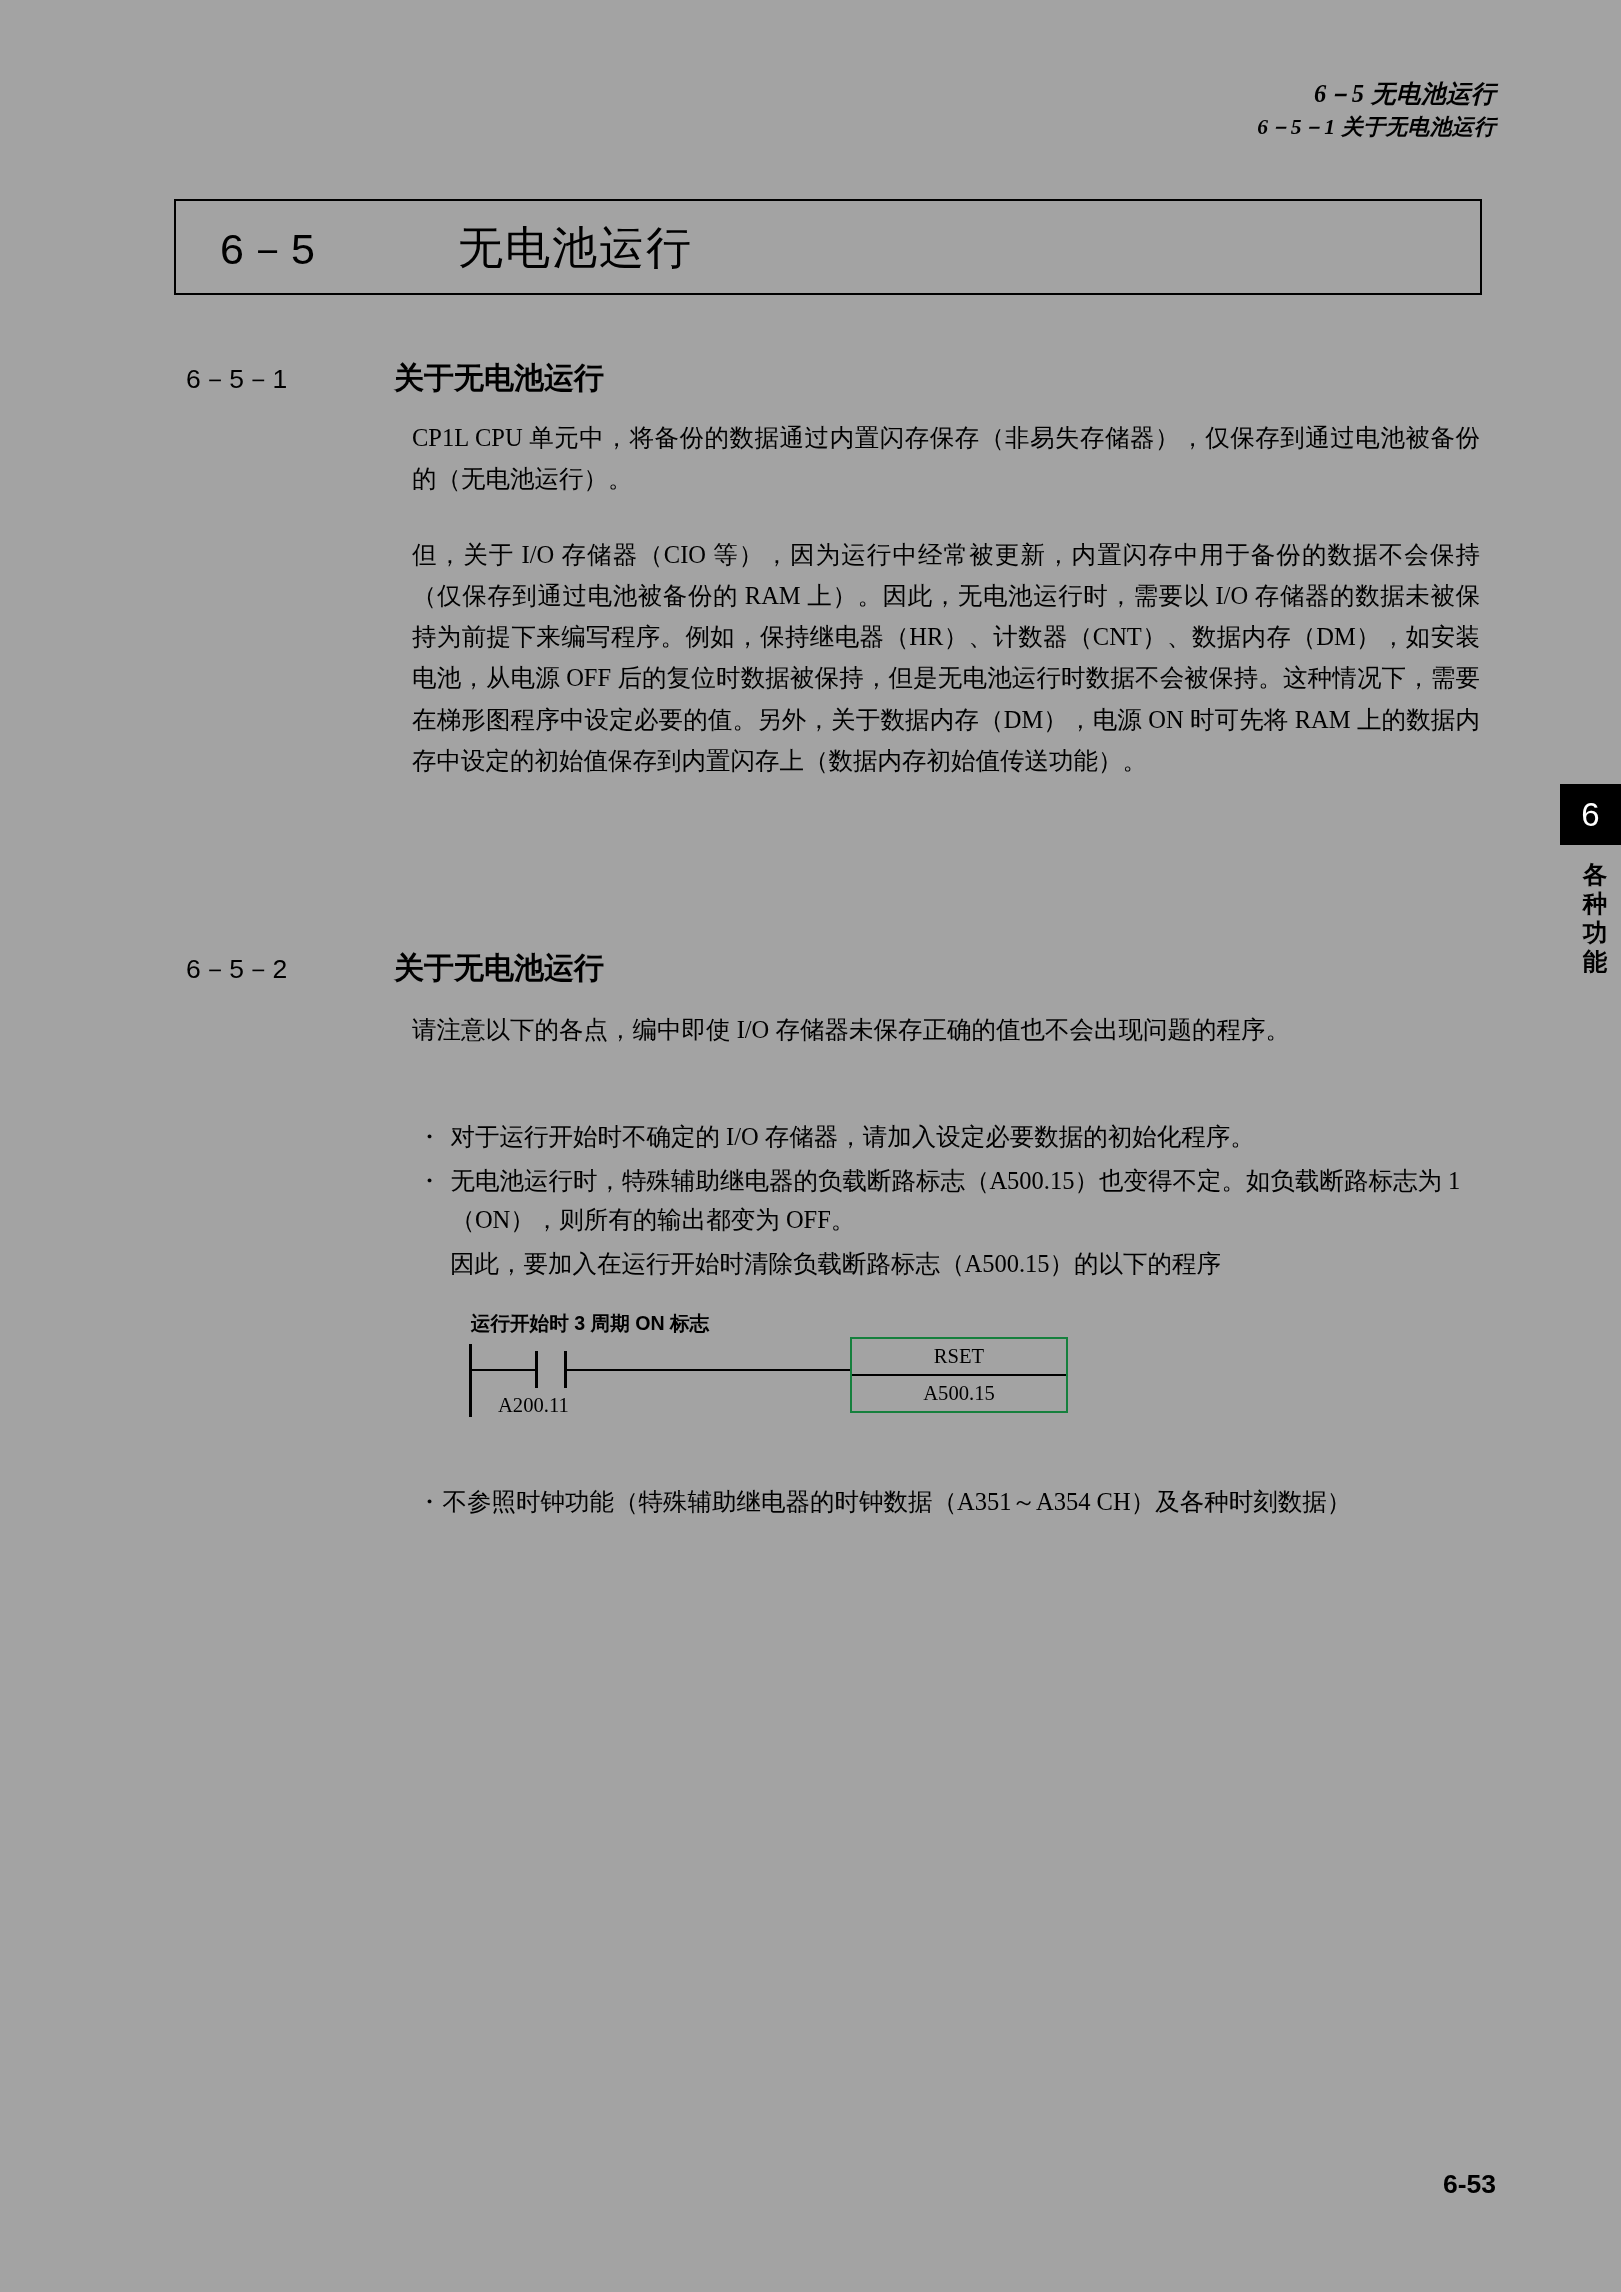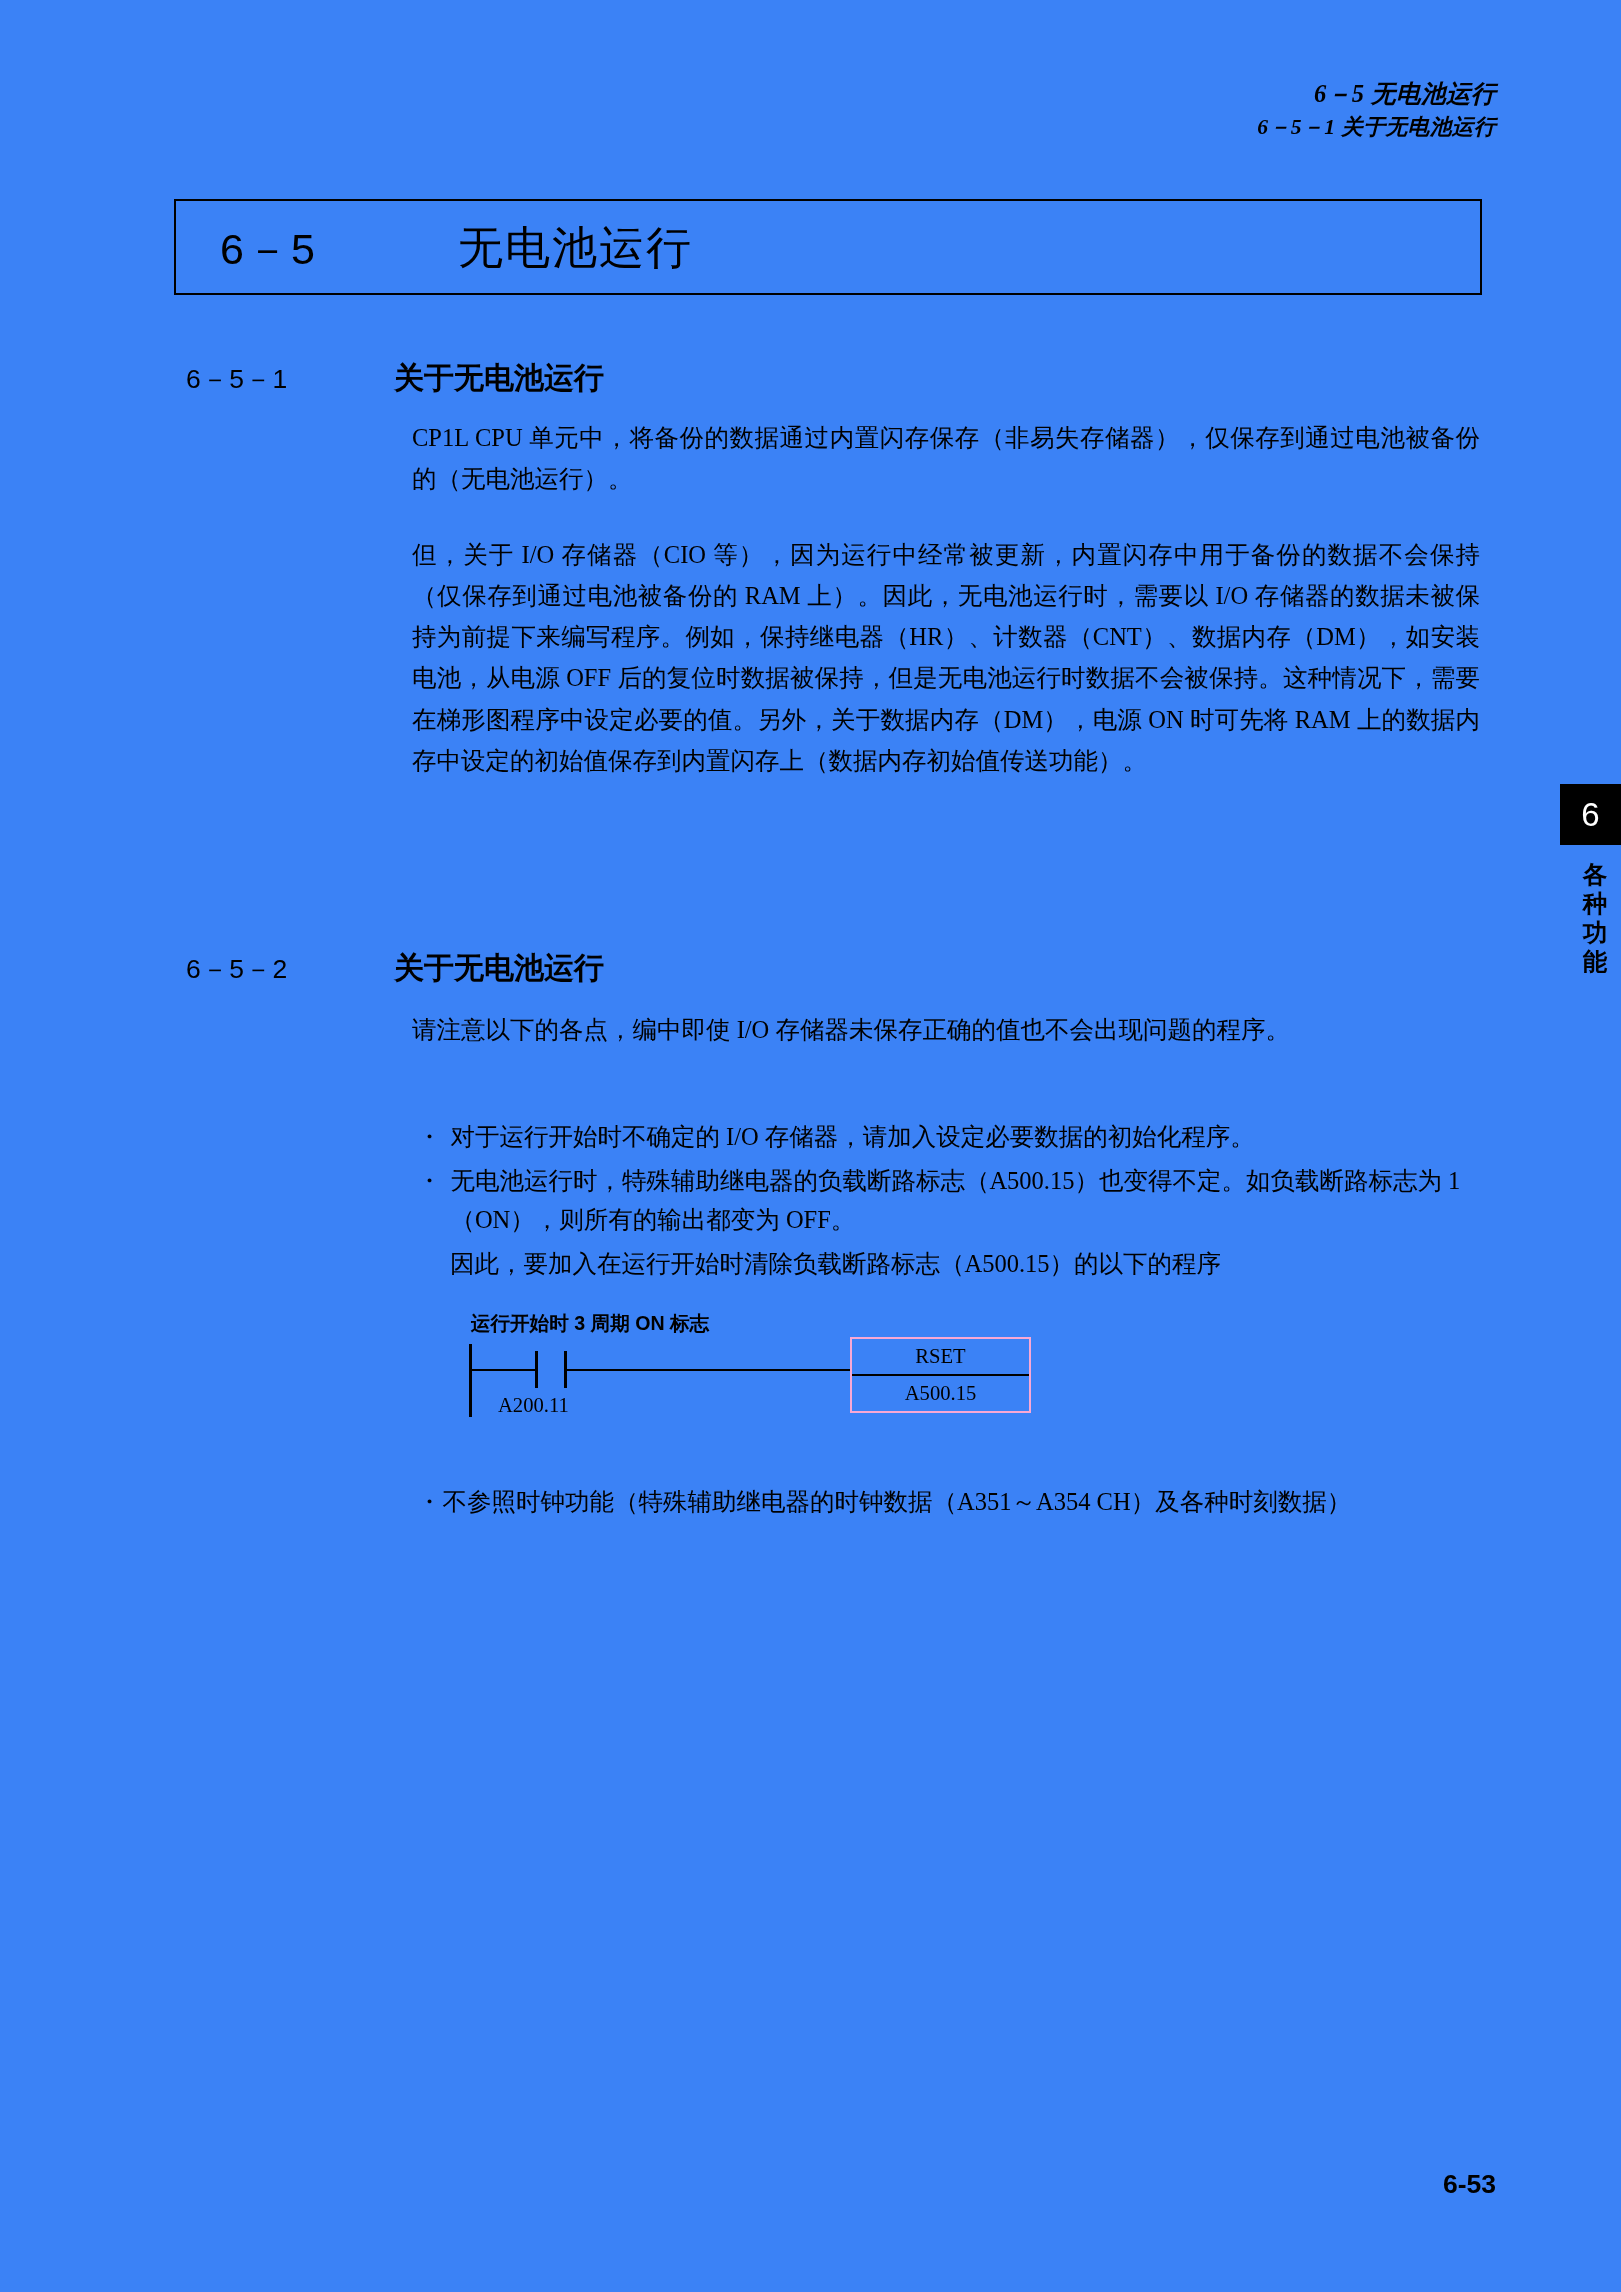--- a/index.html
+++ b/index.html
@@ -9,21 +9,21 @@
   }
   body {
     font-family: "Liberation Serif", "DejaVu Serif", serif;
     color: #000000;
   }
   .page {
     position: relative;
     width: 1621px;
     height: 2293px;
     margin: 0 auto;
-    background: #3b82f6;
+    background: #a3a3a3;
     overflow: hidden;
   }
 
   
   .page-header {
     position: absolute;
     top: 76px;
     right: 125px;
     text-align: right;
     font-style: italic;
@@ -203,22 +203,22 @@
     position: absolute;
     left: 37px;
     top: 84px;
     font-size: 20.6px;
     font-family: "Liberation Serif", serif;
   }
   .ladder .instr-box {
     position: absolute;
     left: 389px;
     top: 27.4px;
-    width: 181px;
-    border: 2px solid #f9a8d4;
+    width: 218px;
+    border: 2px solid #15803d;
     box-sizing: border-box;
   }
   .ladder .instr-box div {
     height: 35px;
     line-height: 35px;
     text-align: center;
     font-size: 20.6px;
     font-family: "Liberation Serif", serif;
   }
   .ladder .instr-box .op { border-bottom: 2px solid #000; }

